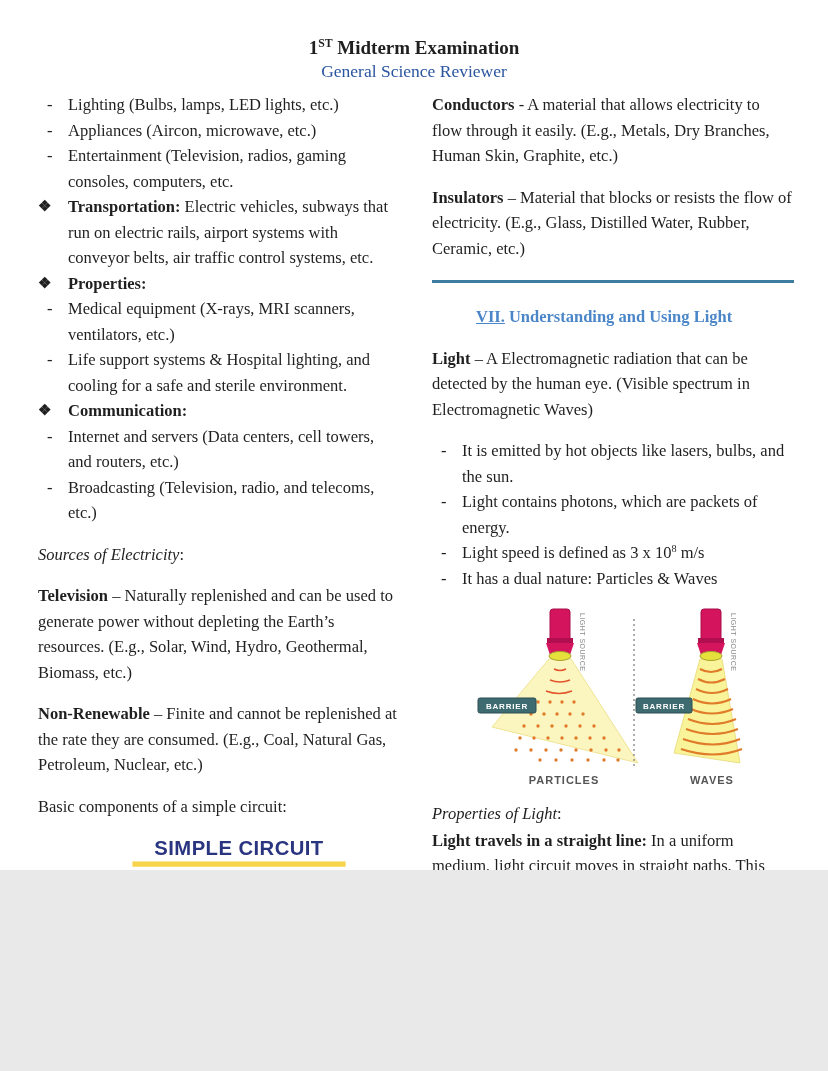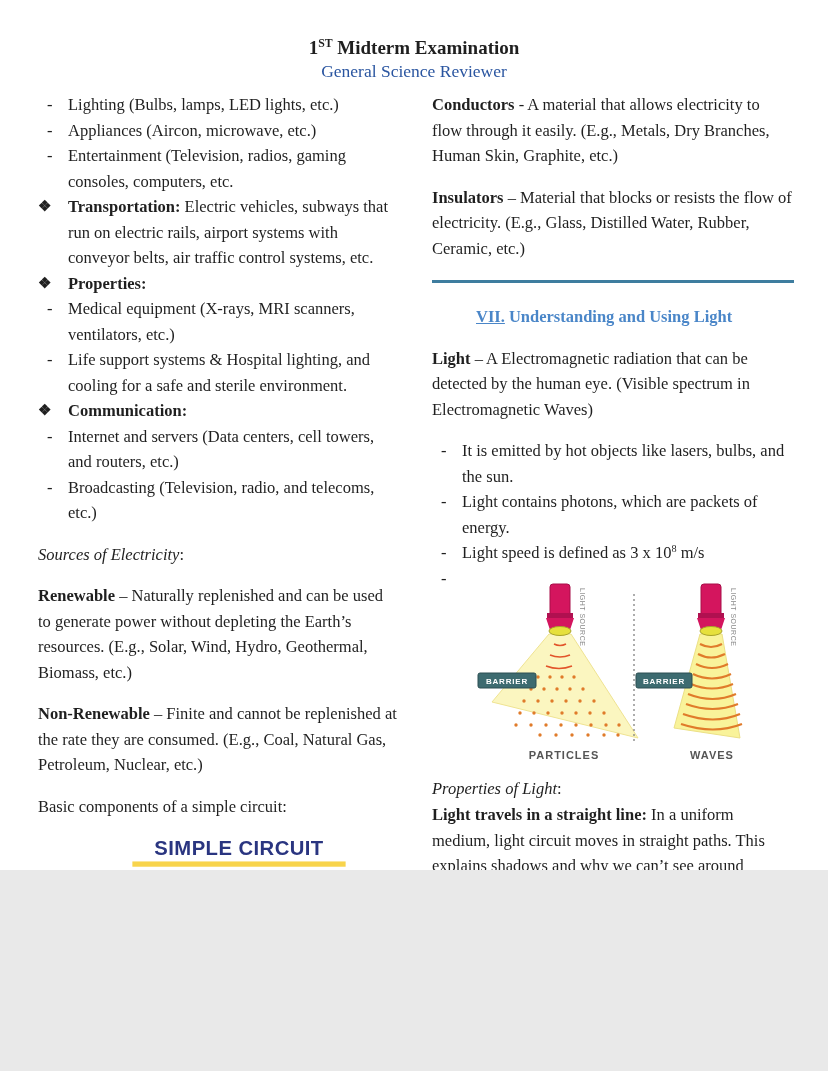--- a/index.html
+++ b/index.html
@@ -64,21 +64,21 @@
     <div class="li di"><span class="mk">❖</span><span class="tx"><b>Transportation:</b><span> Electric vehicles, subways that run on electric rails, airport systems with conveyor belts, air traffic control systems, etc.</span></span></div>
     <div class="li di"><span class="mk">❖</span><span class="tx"><b>Properties:</b><span></span></span></div>
     <div class="li"><span class="mk">-</span><span class="tx"><b></b><span>Medical equipment (X-rays, MRI scanners, ventilators, etc.)</span></span></div>
     <div class="li"><span class="mk">-</span><span class="tx"><b></b><span>Life support systems &amp; Hospital lighting, and cooling for a safe and sterile environment.</span></span></div>
     <div class="li di"><span class="mk">❖</span><span class="tx"><b>Communication:</b><span></span></span></div>
     <div class="li"><span class="mk">-</span><span class="tx"><b></b><span>Internet and servers (Data centers, cell towers, and routers, etc.)</span></span></div>
     <div class="li"><span class="mk">-</span><span class="tx"><b></b><span>Broadcasting (Television, radio, and telecoms, etc.)</span></span></div>
 
     <div class="para"><span class="bi">Sources of Electricity</span><span>:</span></div>
 
-    <div class="para"><b>Renewable</b><span> – Naturally replenished and can be used to generate power without depleting the Earth’s resources. (E.g., Solar, Wind, Hydro, Geothermal, Biomass, etc.)</span></div>
+    <div class="para"><b>Television</b><span> – Naturally replenished and can be used to generate power without depleting the Earth’s resources. (E.g., Solar, Wind, Hydro, Geothermal, Biomass, etc.)</span></div>
 
     <div class="para"><b>Non-Renewable</b><span> – Finite and cannot be replenished at the rate they are consumed. (E.g., Coal, Natural Gas, Petroleum, Nuclear, etc.)</span></div>
 
     <div class="para">Basic components of a simple circuit:</div>
 
     <svg class="fig fig-circuit" width="292" height="178" viewBox="0 0 298 202">
       <g>
         <text x="149" y="23" text-anchor="middle" font-weight="bold" font-size="23" fill="#2a3580" letter-spacing="0.5">SIMPLE CIRCUIT</text>
         <rect x="28" y="30" width="242" height="6" fill="#f8d44c"></rect>
       </g>
@@ -128,21 +128,21 @@
     <div class="rule"></div>
 
     <div class="section-heading"><span class="hnum">VII.</span><span>Understanding and Using Light</span></div>
 
     <div class="para"><b>Light</b><span> – A Electromagnetic radiation that can be detected by the human eye. (Visible spectrum in Electromagnetic Waves)</span></div>
 
     <div class="bullets">
       <div class="li"><span class="mk">-</span><span><span>It is emitted by hot objects like lasers, bulbs, and the sun.</span><span class="sup"></span><span></span></span></div>
       <div class="li"><span class="mk">-</span><span><span>Light contains photons, which are packets of energy.</span><span class="sup"></span><span></span></span></div>
       <div class="li"><span class="mk">-</span><span><span>Light speed is defined as 3 x 10</span><span class="sup">8</span><span> m/s</span></span></div>
-      <div class="li"><span class="mk">-</span></div>
+      <div class="li"><span class="mk">-</span><span><span>It has a dual nature: Particles &amp; Waves</span><span class="sup"></span><span></span></span></div>
     </div>
 
     <svg class="fig fig-duality" width="314" height="186" viewBox="0 0 314 186">
       <g>
         <polygon points="73,54 95,54 162,158 16,122" fill="#fbf6c0" stroke="#efe392" stroke-width="1"></polygon>
         <g stroke="#e2542a" stroke-width="1.6" fill="none">
           <path d="M78 64 q6 3 12 0"></path>
             <path d="M74 75 q10 4 20 0"></path>
             <path d="M70 86 q13 5 26 0"></path>
         </g>

